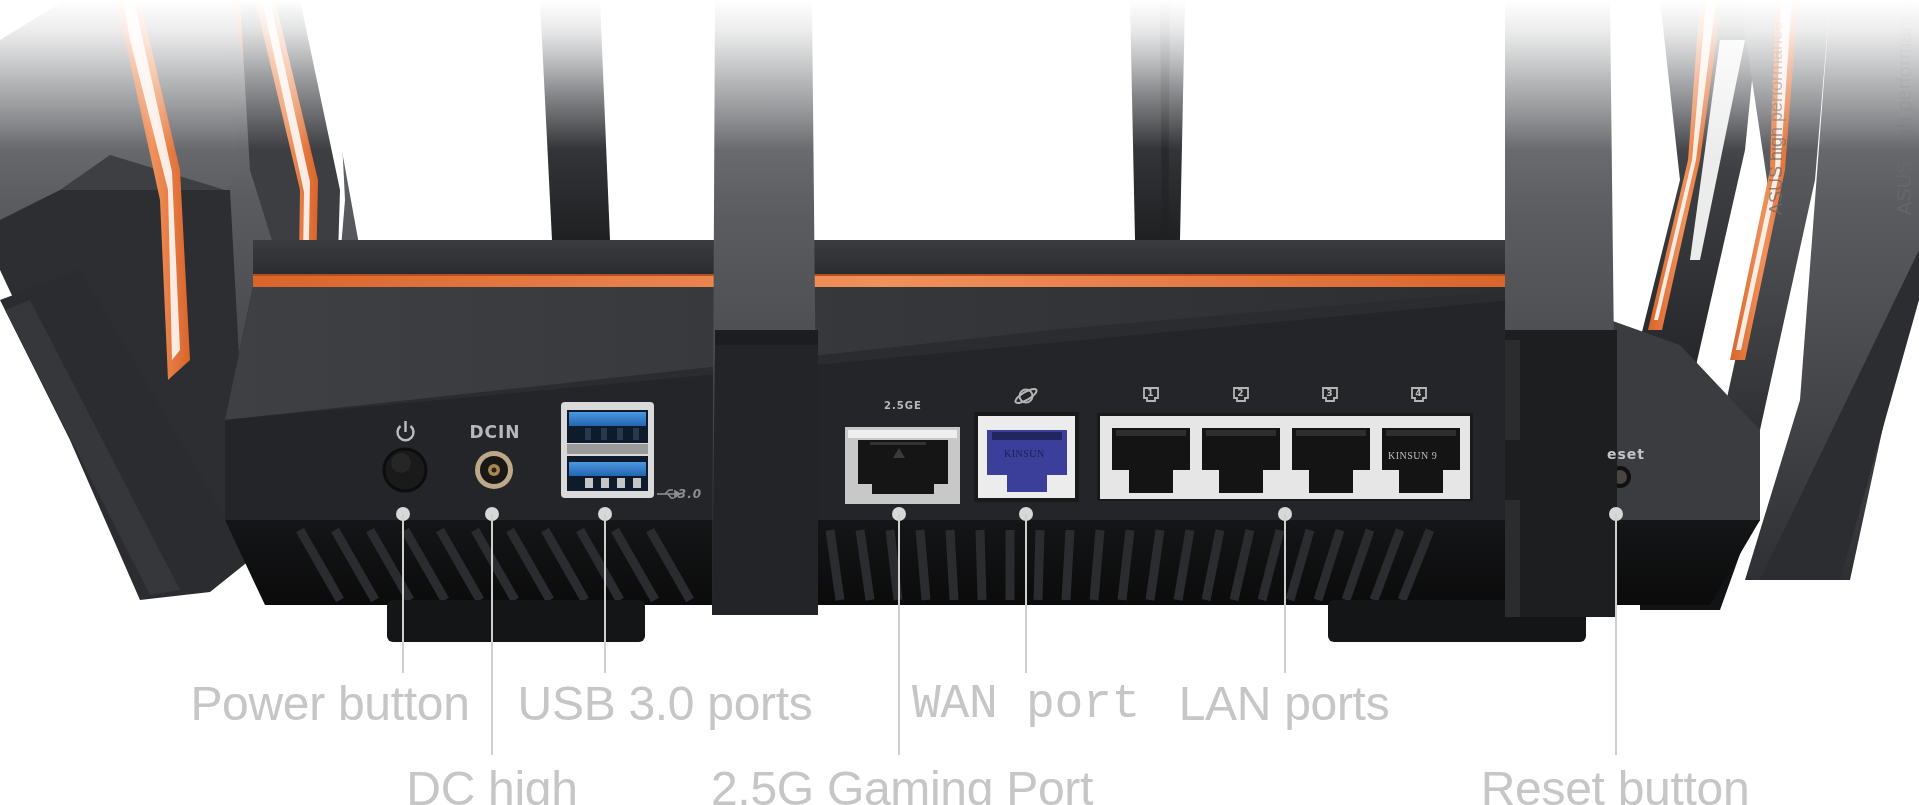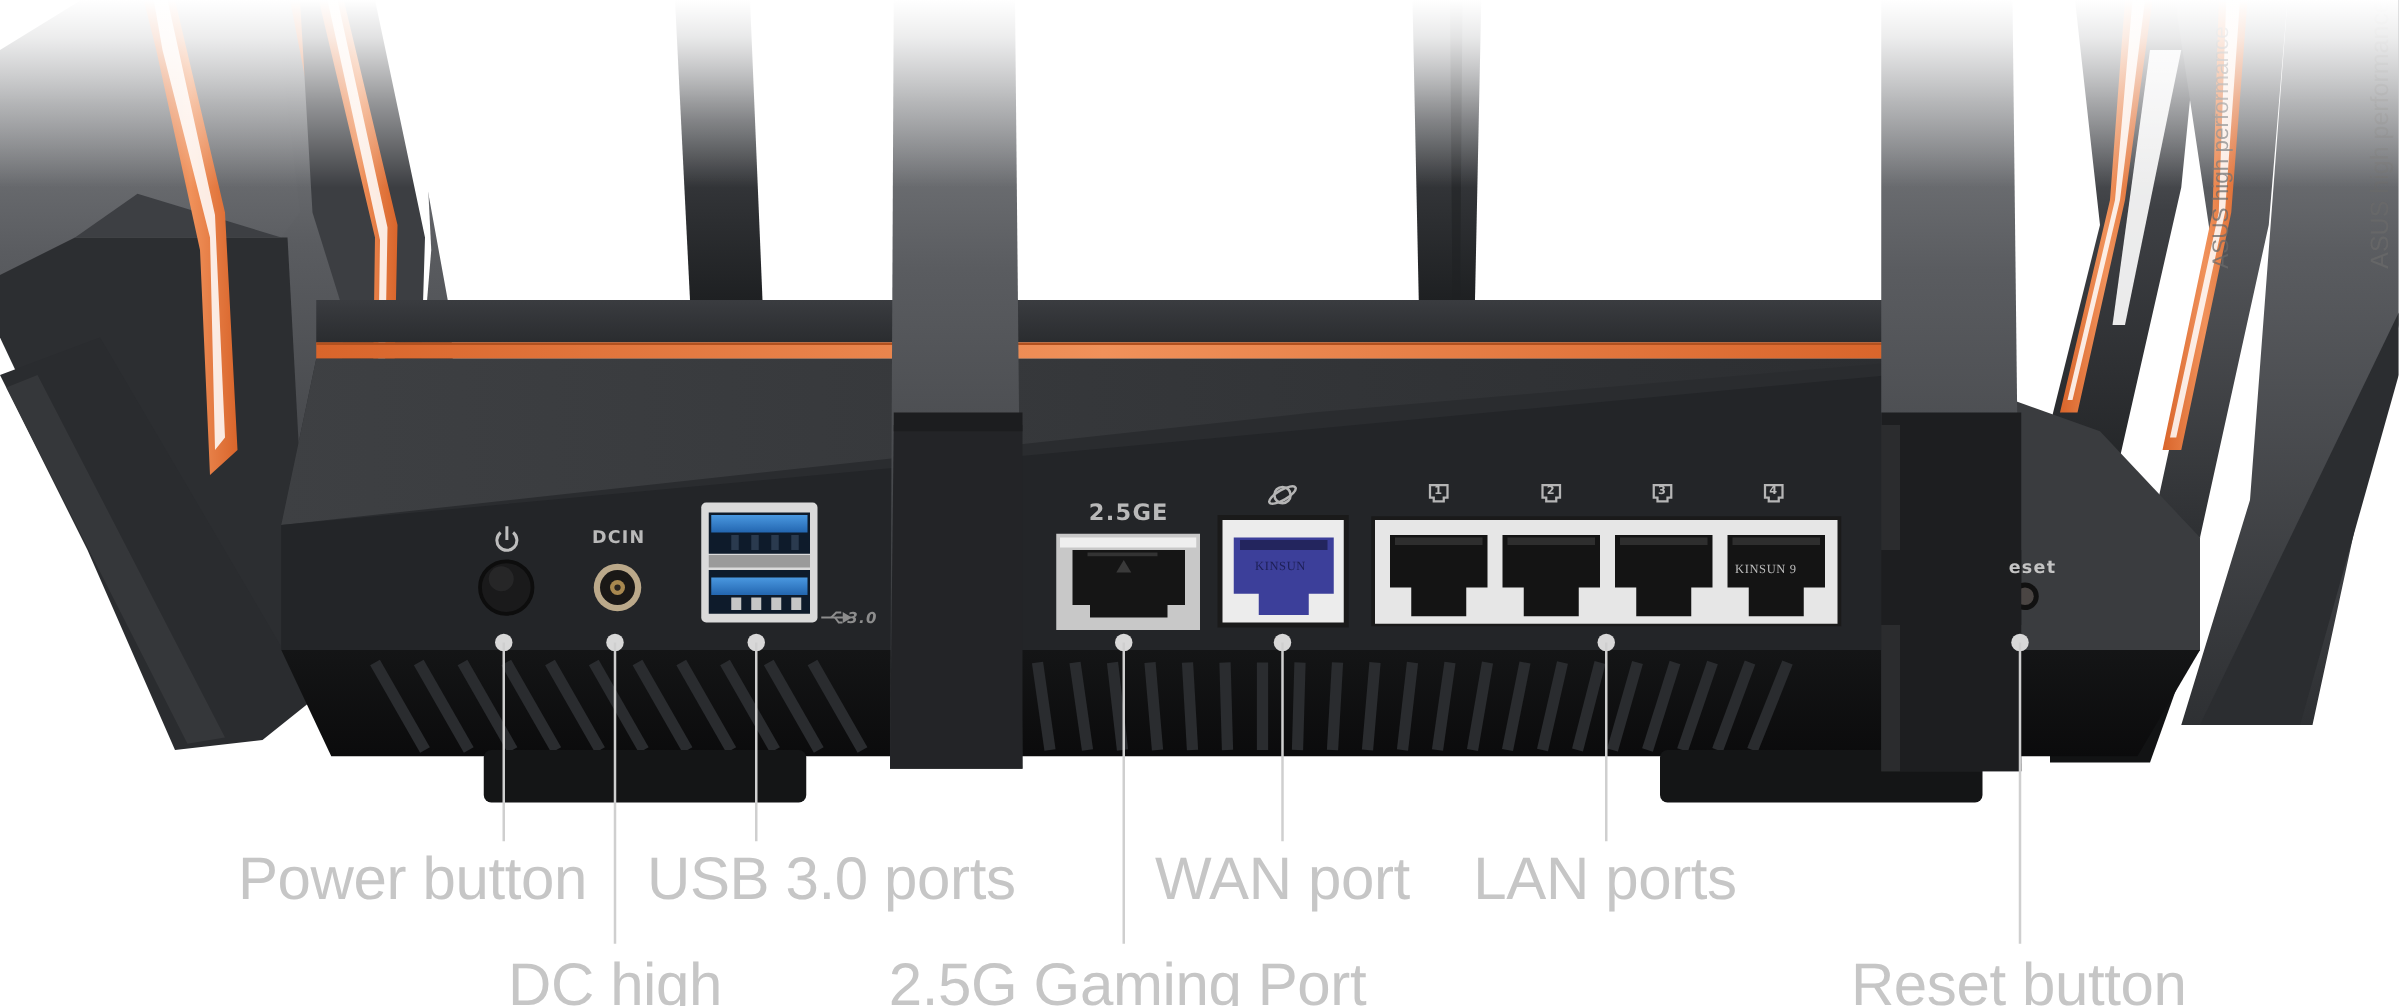--- a/index.html
+++ b/index.html
@@ -11,21 +11,21 @@
     font-size: 48px; line-height: 1; white-space: nowrap; letter-spacing: -0.3px;
     transform: translateX(-50%);
   }
   .fade-top {
     position: absolute; left: 0; top: 0; width: 1919px; height: 150px;
     background: linear-gradient(to bottom, rgba(255,255,255,1) 0%, rgba(255,255,255,0.85) 20%, rgba(255,255,255,0.45) 55%, rgba(255,255,255,0) 100%);
     pointer-events: none;
   }
   .leader { position: absolute; width: 2px; background: #cfcfcf; transform: translateX(-1px); }
   .dot { position: absolute; width: 14px; height: 14px; border-radius: 50%; background: #d8d8d8; transform: translate(-7px,-7px); }
-  .port-legend { position: absolute; color: #b9b9b9; font-family: "DejaVu Sans", sans-serif; font-size: 14px; font-weight: bold; letter-spacing: 1px; transform: translateX(-50%); white-space: nowrap; }
+  .port-legend { position: absolute; color: #b9b9b9; font-family: "DejaVu Sans", sans-serif; font-size: 17px; font-weight: bold; letter-spacing: 1px; transform: translateX(-50%); white-space: nowrap; }
   .antenna-text { position: absolute; color: #6a6a6a; font-family: "Liberation Sans", sans-serif; font-size: 20px; white-space: nowrap; transform-origin: left top; transform: rotate(-90deg); opacity: 0.75; }
   .jack-brand { position: absolute; font-family: "Liberation Serif", serif; font-size: 10px; color: #1e1f4a; letter-spacing: 0.5px; white-space: nowrap; }
 </style>
 </head>
 <body>
 
 <div class="stage">
 
   <svg class="router" width="1919" height="805" viewBox="0 0 1919 805">
     <defs>
@@ -261,21 +261,21 @@
 
       <circle cx="1620" cy="477" r="11" fill="#111"></circle>
       <circle cx="1620" cy="477" r="7" fill="#4a4543"></circle>
 
       <rect x="1505" y="440" width="112" height="60" fill="#1d1e20"></rect>
     </g>
   </svg>
 
   <span class="port-legend" style="left:495px; top:422px;">DCIN</span>
   <span class="port-legend" style="left:690px; top:487px; font-size:12px; color:#8d8d8d;font-style:italic;">3.0</span>
-  <span class="port-legend" style="left:903px; top:400px; font-size:18px;">2.5GE</span>
+  <span class="port-legend" style="left:903px; top:400px; font-size:10px;">2.5GE</span>
   <span class="port-legend" style="left:1151px; top:388px; font-size:9px;">1</span>
   <span class="port-legend" style="left:1241px; top:388px; font-size:9px;">2</span>
   <span class="port-legend" style="left:1330px; top:388px; font-size:9px;">3</span>
   <span class="port-legend" style="left:1419px; top:388px; font-size:9px;">4</span>
   <span class="port-legend" style="left:1626px; top:446px; font-size:14px; color:#c4c4c4;">eset</span>
   <span class="jack-brand" style="left:1004px; top:448px; color:#1d1f55;">KINSUN</span>
   <span class="jack-brand" style="left:1388px; top:450px; color:#bdbdbd;">KINSUN 9</span>
 
   <span class="antenna-text" style="left:1893px; top:215px;">ASUS high performance</span>
   <span class="antenna-text" style="left:1766px; top:215px; font-size:18px;">ASUS high performance</span>
@@ -298,21 +298,21 @@
     <span class="callout-label" style="left:665px; top:680px;">USB 3.0 ports</span>
   </div>
   <div>
     <div class="dot" style="left:899px; top:514px;"></div>
     <div class="leader" style="left:899px; top:514px; height:241px;"></div>
     <span class="callout-label" style="left:902px; top:765px;">2.5G Gaming Port</span>
   </div>
   <div>
     <div class="dot" style="left:1026px; top:514px;"></div>
     <div class="leader" style="left:1026px; top:514px; height:159px;"></div>
-    <span class="callout-label" style="left:1026px; top:680px;">WAN port</span>
+    <span class="callout-label" style="left:1026px; top:680px;font-family:Liberation Mono, monospace;">WAN port</span>
   </div>
   <div>
     <div class="dot" style="left:1285px; top:514px;"></div>
     <div class="leader" style="left:1285px; top:514px; height:159px;"></div>
     <span class="callout-label" style="left:1284px; top:680px;">LAN ports</span>
   </div>
   <div>
     <div class="dot" style="left:1616px; top:514px;"></div>
     <div class="leader" style="left:1616px; top:514px; height:241px;"></div>
     <span class="callout-label" style="left:1615px; top:765px;">Reset button</span>

